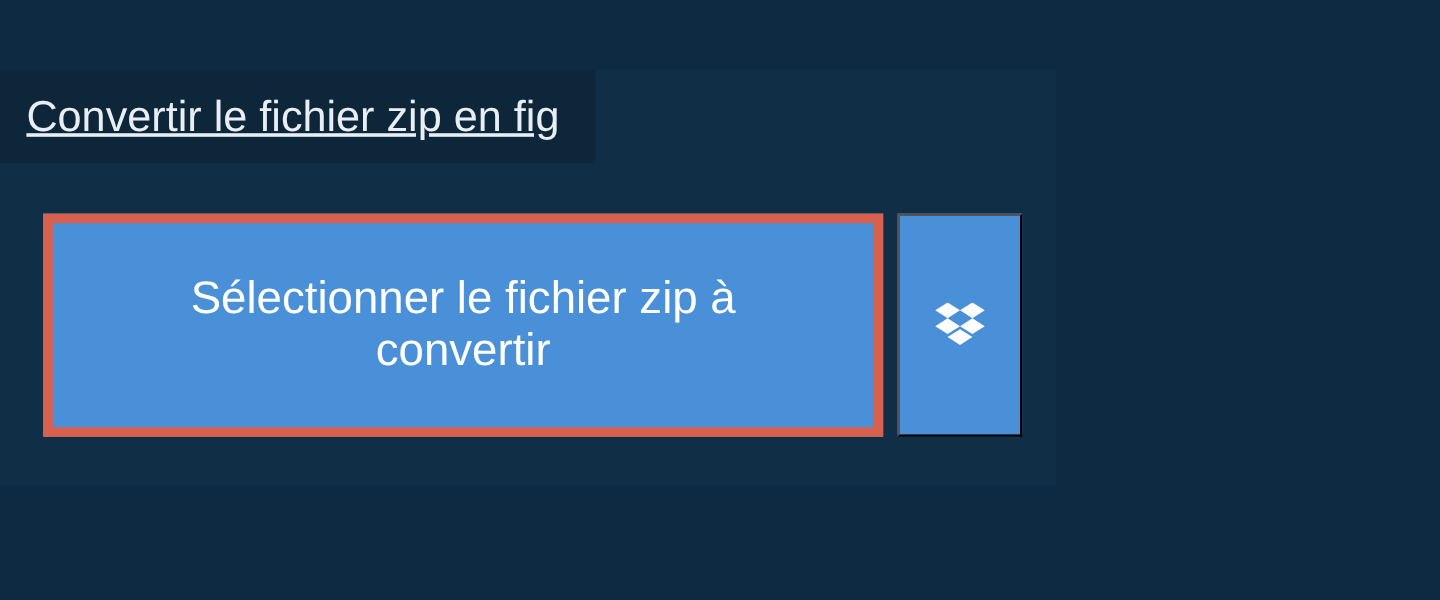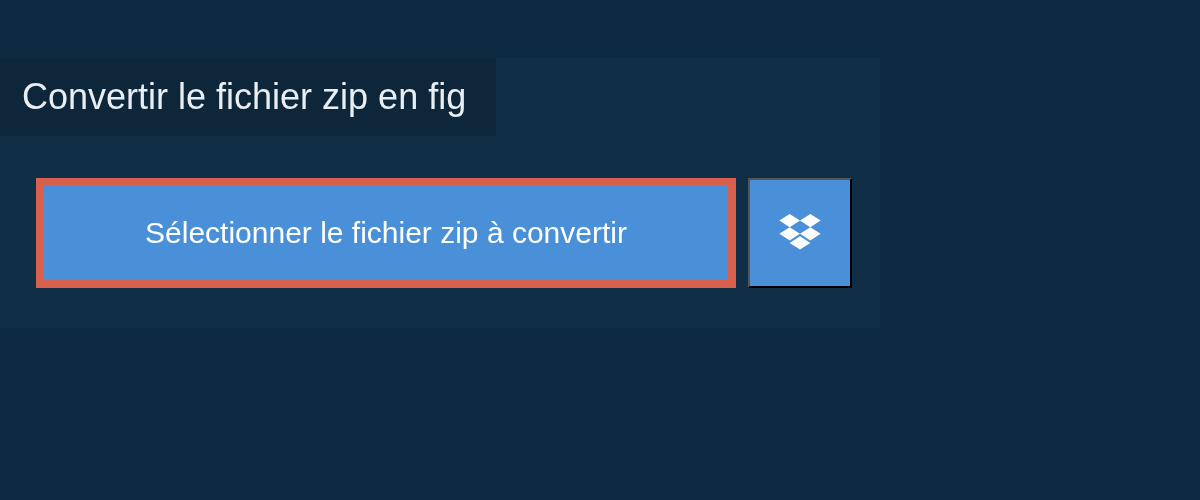--- a/index.html
+++ b/index.html
@@ -25,34 +25,35 @@
       top: 58px;
       left: 0;
       background-color: #0e2639;
       padding: 18px 30px 18px 22px;
       display: inline-block;
     }
     .tab-title {
       color: #e8eef3;
       font-size: 36px;
       font-weight: 300;
+      text-decoration: underline;
     }
     .button-row {
       display: flex;
       gap: 12px;
       padding-top: 120px;
       padding-left: 36px;
     }
     .select-button {
       background-color: #4a90d9;
       border: 8px solid #d9604c;
       color: #ffffff;
-      font-size: 30px;
+      font-size: 38px;
       font-weight: 300;
-      padding: 30px 48px;
+      padding: 42px 48px;
       cursor: pointer;
       text-align: center;
       width: 700px;
     }
     .dropbox-button {
       background-color: #4a90d9;
       width: 104px;
       display: flex;
       align-items: center;
       justify-content: center;

